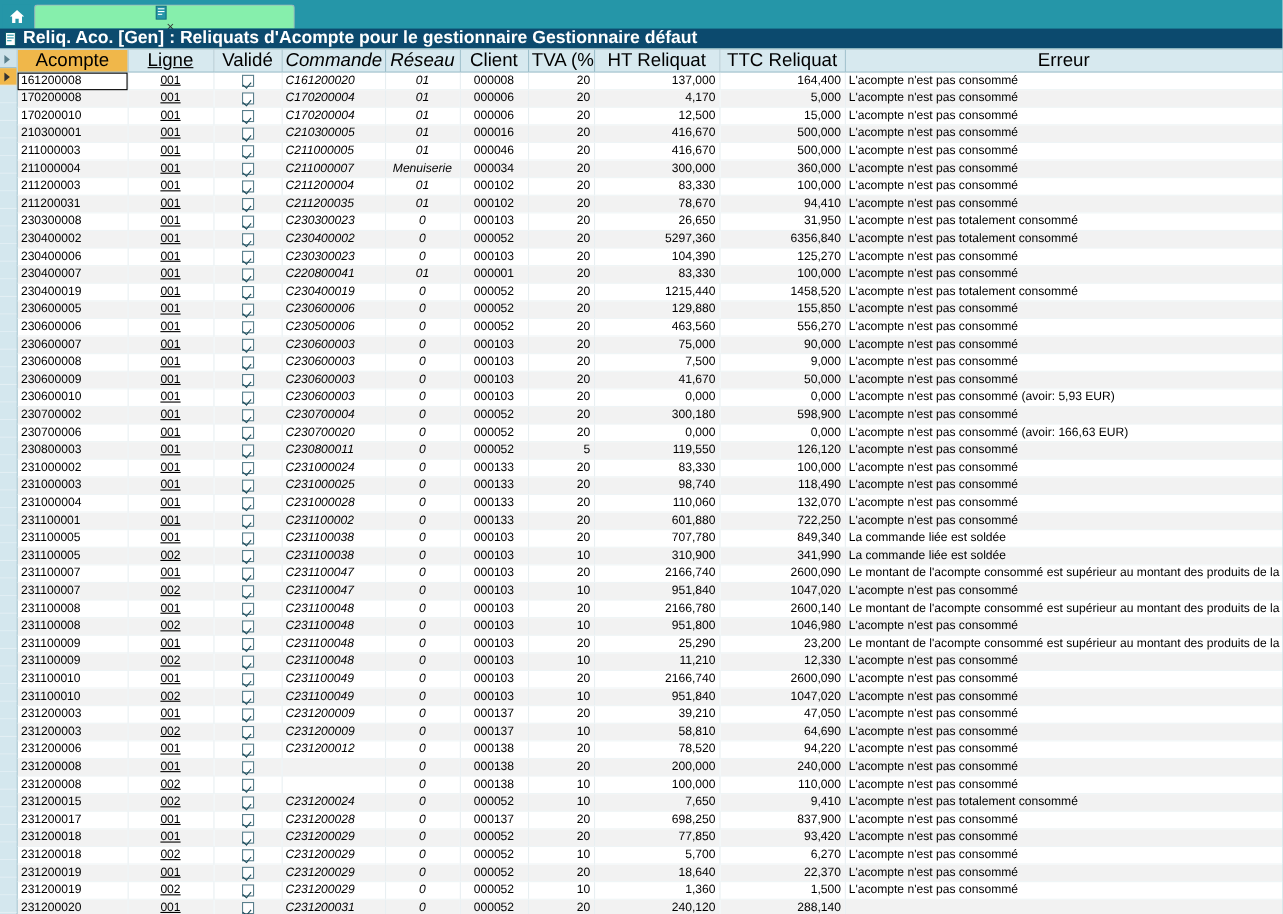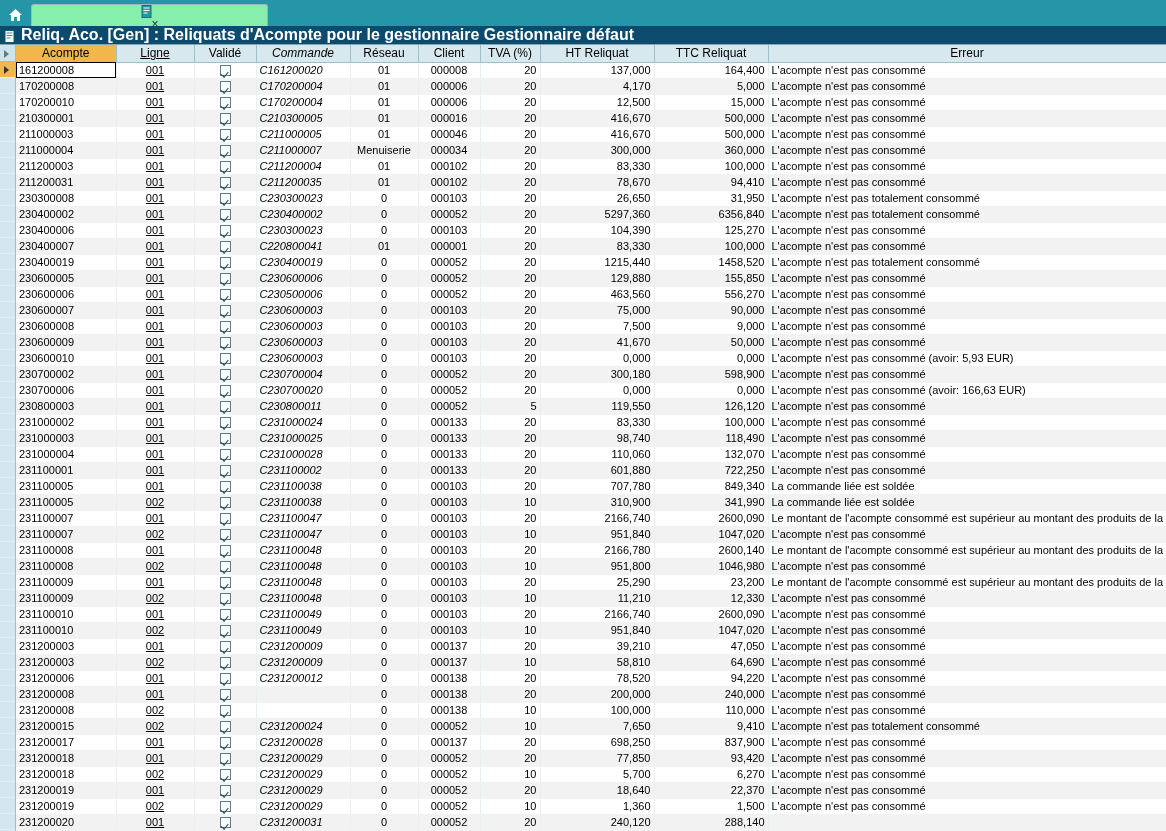--- a/index.html
+++ b/index.html
@@ -141,21 +141,21 @@
     table-layout: fixed;
     width: 1150px;
     font-size: 11px;
   }
   table.grid th {
     height: 17px;
     background: #d7e9ef;
     border-right: 1px solid #9dbfcb;
     border-bottom: 1px solid #9dbfcb;
     font-weight: normal;
-    font-size: 12px;
+    font-size: 17px;
     color: #000;
     padding: 0 3px;
     text-align: center;
     white-space: nowrap;
     overflow: hidden;
   }
   table.grid th.sel-head {
     background: #f0b74a;
   }
   table.grid td {
@@ -194,21 +194,21 @@
     left: 1px; top: 4px;
     width: 4px; height: 6px;
     border: solid #1a4a59;
     border-width: 0 1.6px 1.6px 0;
     transform: rotate(40deg);
   }
   .col-acompte  { width: 100px; }
   .col-ligne    { width: 78px; text-decoration: underline; }
   .col-valide   { width: 62px; }
   .col-commande { width: 94px; font-style: italic; }
-  .col-reseau   { width: 68px; }
+  .col-reseau   { width: 68px; font-style: italic; }
   .col-client   { width: 62px; }
   .col-tva      { width: 60px; }
   .col-ht       { width: 114px; }
   .col-ttc      { width: 114px; }
   .col-erreur   { width: 398px; }
 </style>
 </head>
 <body>
 
 <div class="app">

